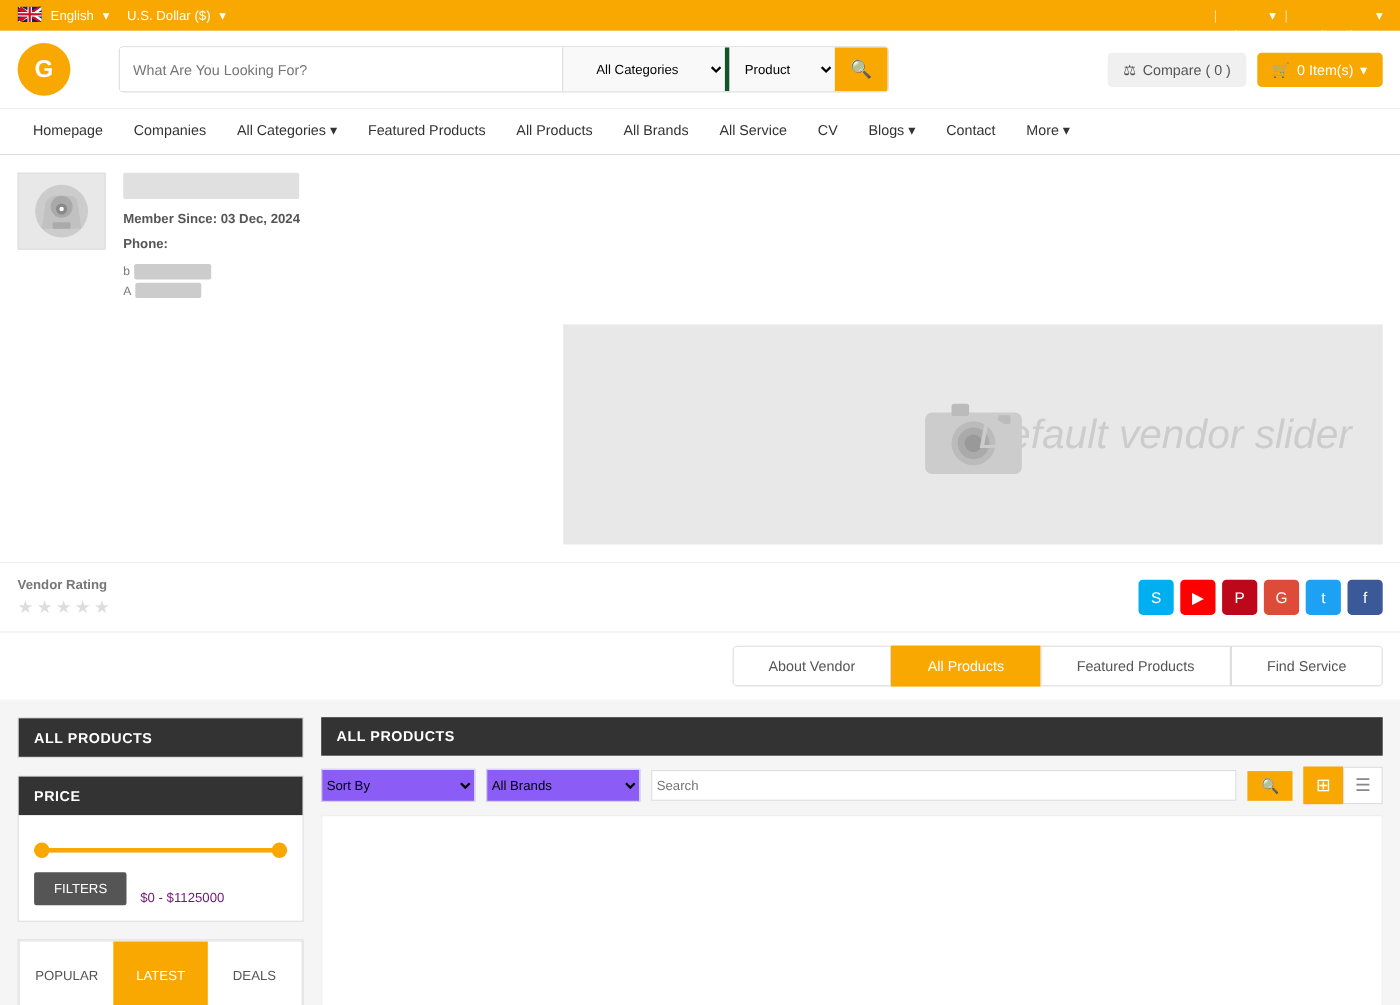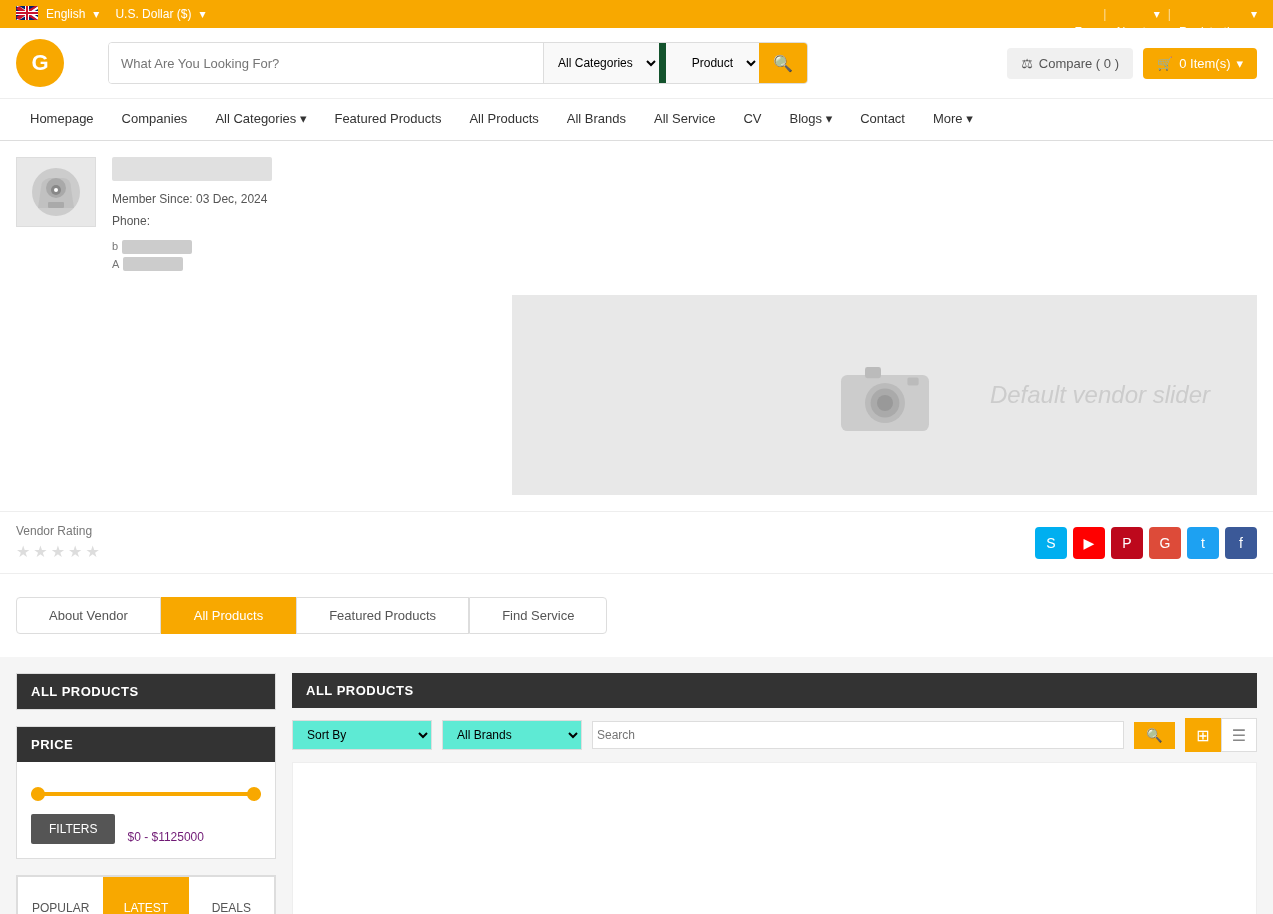--- a/index.html
+++ b/index.html
@@ -49,38 +49,37 @@
       flex: 1;
       padding: 0 12px;
       border: none;
       outline: none;
       font-size: 13px;
       height: 40px;
     }
     .category-select {
       border: none;
       border-left: 1px solid #ddd;
+      padding: 0 26px;
+      background: #f9f9f9;
+      font-size: 12px;
+      height: 40px;
+      cursor: pointer;
+      outline: none;
+    }
+    .product-select {
+      border: none;
+      border-left: 4px solid #14532d;
       padding: 0 10px;
       background: #f9f9f9;
       font-size: 12px;
       height: 40px;
       cursor: pointer;
       outline: none;
-    }
-    .product-select {
-      border: none;
-      border-left: 7px solid #14532d;
-      padding: 0 10px;
-      background: #f9f9f9;
-      font-size: 12px;
-      height: 40px;
-      cursor: pointer;
-      outline: none;
       min-width: 100px;
-      text-align: right;
     }
     .search-btn {
       background: #f8a800;
       border: none;
       padding: 0 14px;
       cursor: pointer;
       color: #fff;
       font-size: 16px;
       height: 40px;
     }
@@ -156,21 +155,21 @@
     .vendor-name {
       font-size: 18px; font-weight: bold;
       background: #e0e0e0;
       color: transparent;
       border-radius: 2px;
       display: inline-block;
       min-width: 160px;
       height: 24px;
       margin-bottom: 8px;
     }
-    .vendor-meta { font-size: 12px; color: #555; line-height: 1.8; }
+    .vendor-meta { font-size: 12px; color: #555; line-height: 1.8; font-weight: bold; }
     .vendor-meta .blurred {
       display: inline-block;
       background: #ccc;
       color: transparent;
       border-radius: 2px;
       min-width: 120px;
       height: 14px;
       vertical-align: middle;
     }
 
@@ -186,51 +185,51 @@
     .vendor-detail-left { width: 40%; }
     .vendor-banner-right {
       flex: 1;
       background: #e8e8e8;
       display: flex; align-items: center; justify-content: center;
       min-height: 200px;
       position: relative;
       overflow: hidden;
     }
     .default-vendor-text {
-      position: absolute; right: 47px; top: 50%; transform: translateY(-50%);
-      font-size: 24px; color: #ccc; font-style: italic;
+      position: absolute; right: 28px; top: 50%; transform: translateY(-50%);
+      font-size: 37px; color: #ccc; font-style: italic;
     }
 
     
     .vendor-rating-section {
       background: #fff;
       padding: 12px 16px;
       display: flex;
       justify-content: space-between;
       align-items: center;
       border-top: 1px solid #eee;
     }
-    .rating-label { font-size: 12px; color: #777; margin-bottom: 4px; }
+    .rating-label { font-size: 12px; color: #777; margin-bottom: 4px; font-weight: bold; }
     .stars { display: flex; gap: 3px; }
     .star { font-size: 16px; color: #ddd; }
     .social-icons { display: flex; gap: 6px; }
     .social-icon {
       width: 32px; height: 32px; border-radius: 4px;
       display: flex; align-items: center; justify-content: center;
       font-size: 14px; cursor: pointer; color: #fff;
     }
 
     
     .vendor-tabs {
       display: flex;
-      justify-content: flex-start;
+      justify-content: flex-end;
       gap: 0;
       background: #fff;
       border-top: 1px solid #eee;
-      padding: 23px 16px;
+      padding: 12px 16px;
     }
     .vendor-tab {
       padding: 10px 32px;
       border: 1px solid #ddd;
       cursor: pointer;
       font-size: 13px;
       background: #fff;
       color: #555;
     }
     .vendor-tab.active {
@@ -332,23 +331,23 @@
       align-items: center;
     }
     .filter-bar {
       display: flex;
       gap: 10px;
       padding: 10px 0;
       align-items: center;
     }
     .filter-select {
       border: 1px solid #ddd;
-      padding: 6px 10px;
-      font-size: 12px;
-      background: #5eead4;
+      padding: 6px 0;
+      font-size: 12px;
+      background: #8b5cf6;
       cursor: pointer;
       min-width: 140px;
       outline: none;
     }
     .search-filter {
       flex: 1;
       border: 1px solid #ddd;
       padding: 6px 4px;
       font-size: 12px;
       outline: none;

